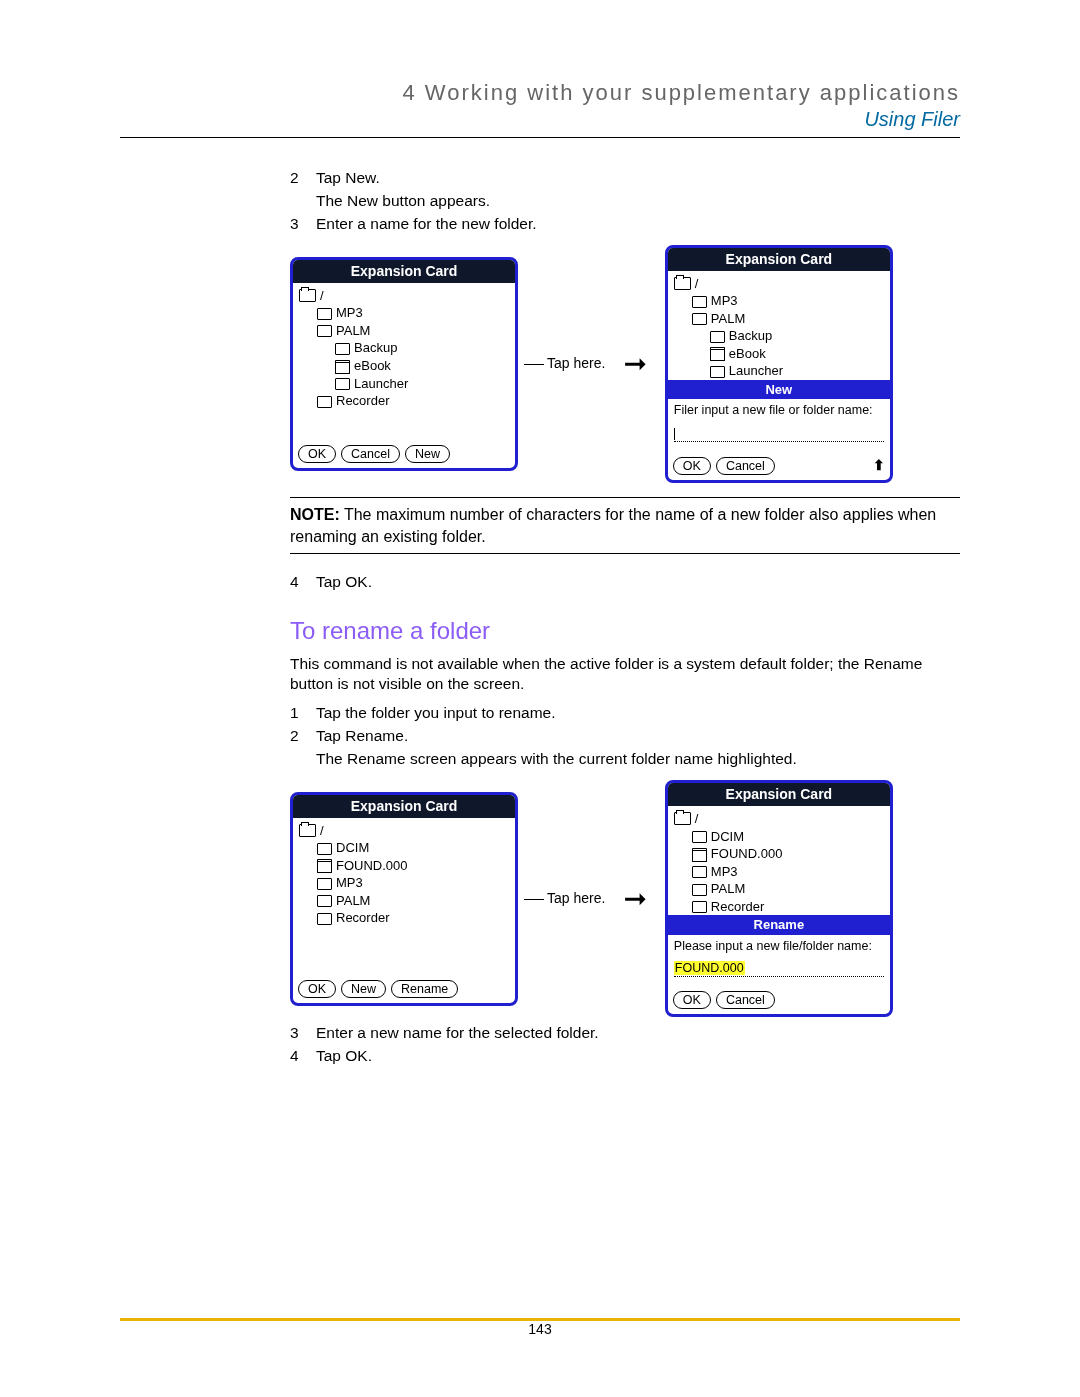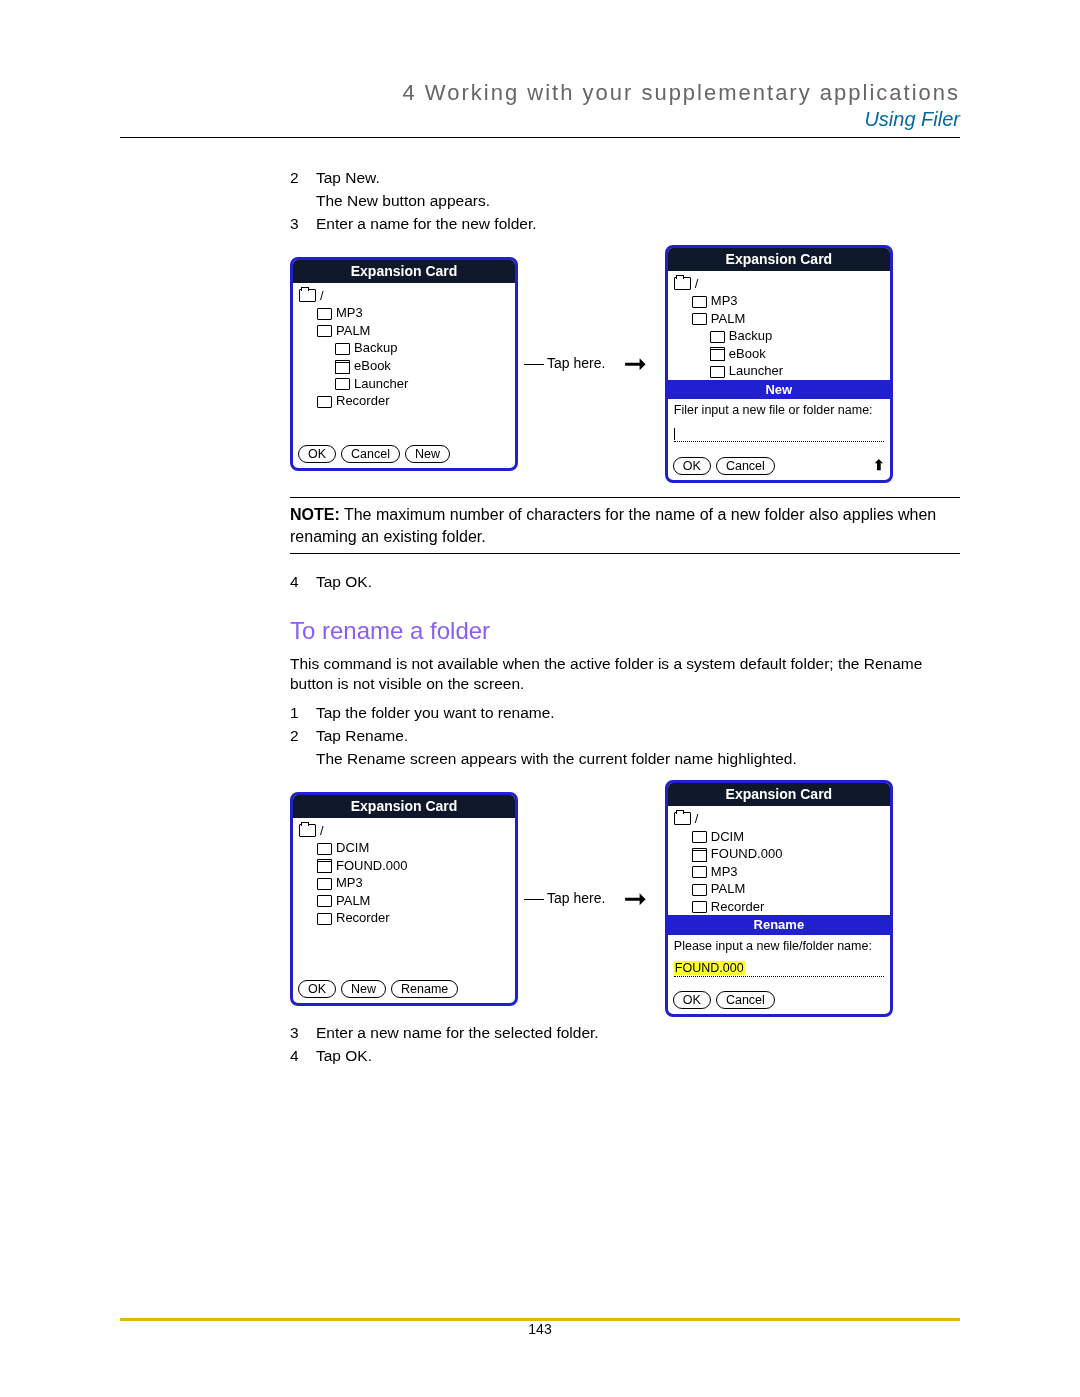--- a/index.html
+++ b/index.html
@@ -120,21 +120,21 @@
 
     <div class="step">
         <span class="n">4</span>
         <span>Tap OK.</span>
       </div>
 
     <h2 class="sec">To rename a folder</h2>
     <div style="margin-bottom:8px;">This command is not available when the active folder is a system default folder; the Rename button is not visible on the screen.</div>
     <div class="step">
         <span class="n">1</span>
-        <span>Tap the folder you want to rename.</span>
+        <span>Tap the folder you input to rename.</span>
       </div>
     <div class="step">
         <span class="n">2</span>
         <span>Tap Rename.</span>
       </div>
     <div class="para">The Rename screen appears with the current folder name highlighted.</div>
 
     <div class="figrow">
 
       <div class="palm">

